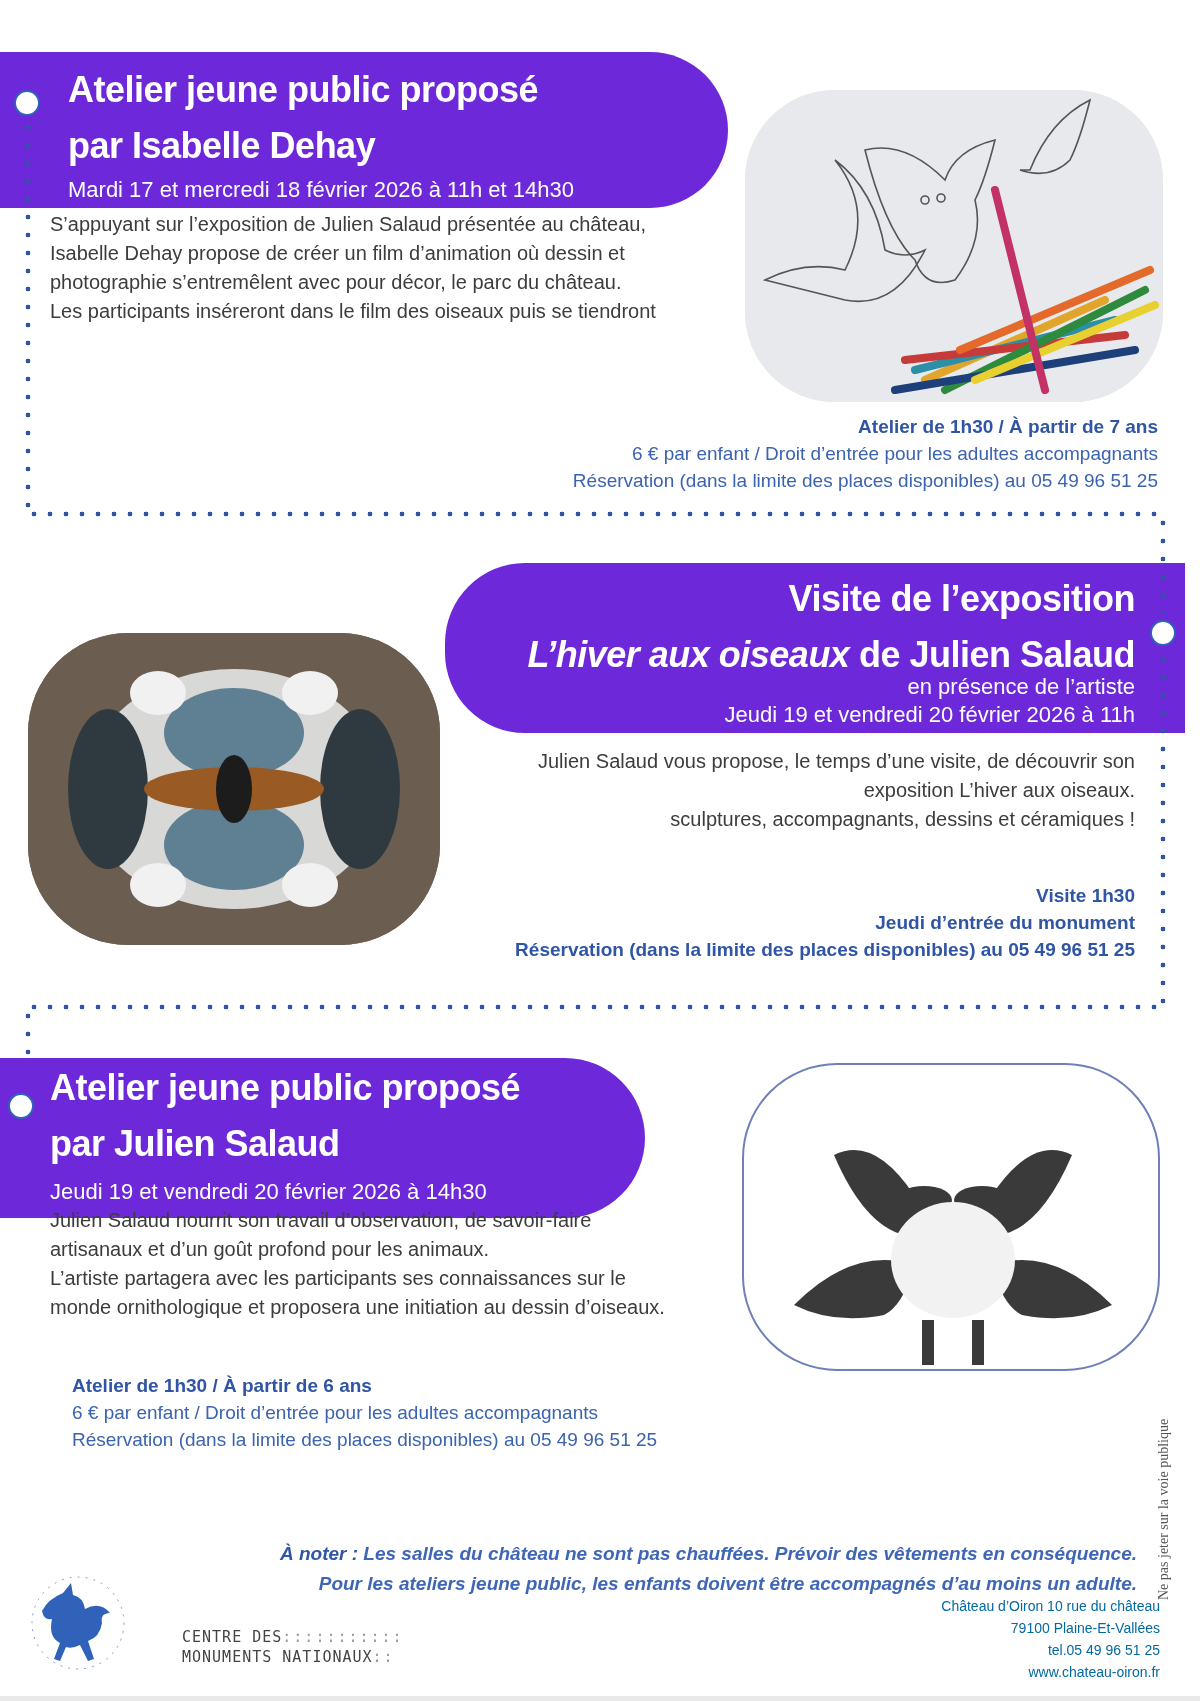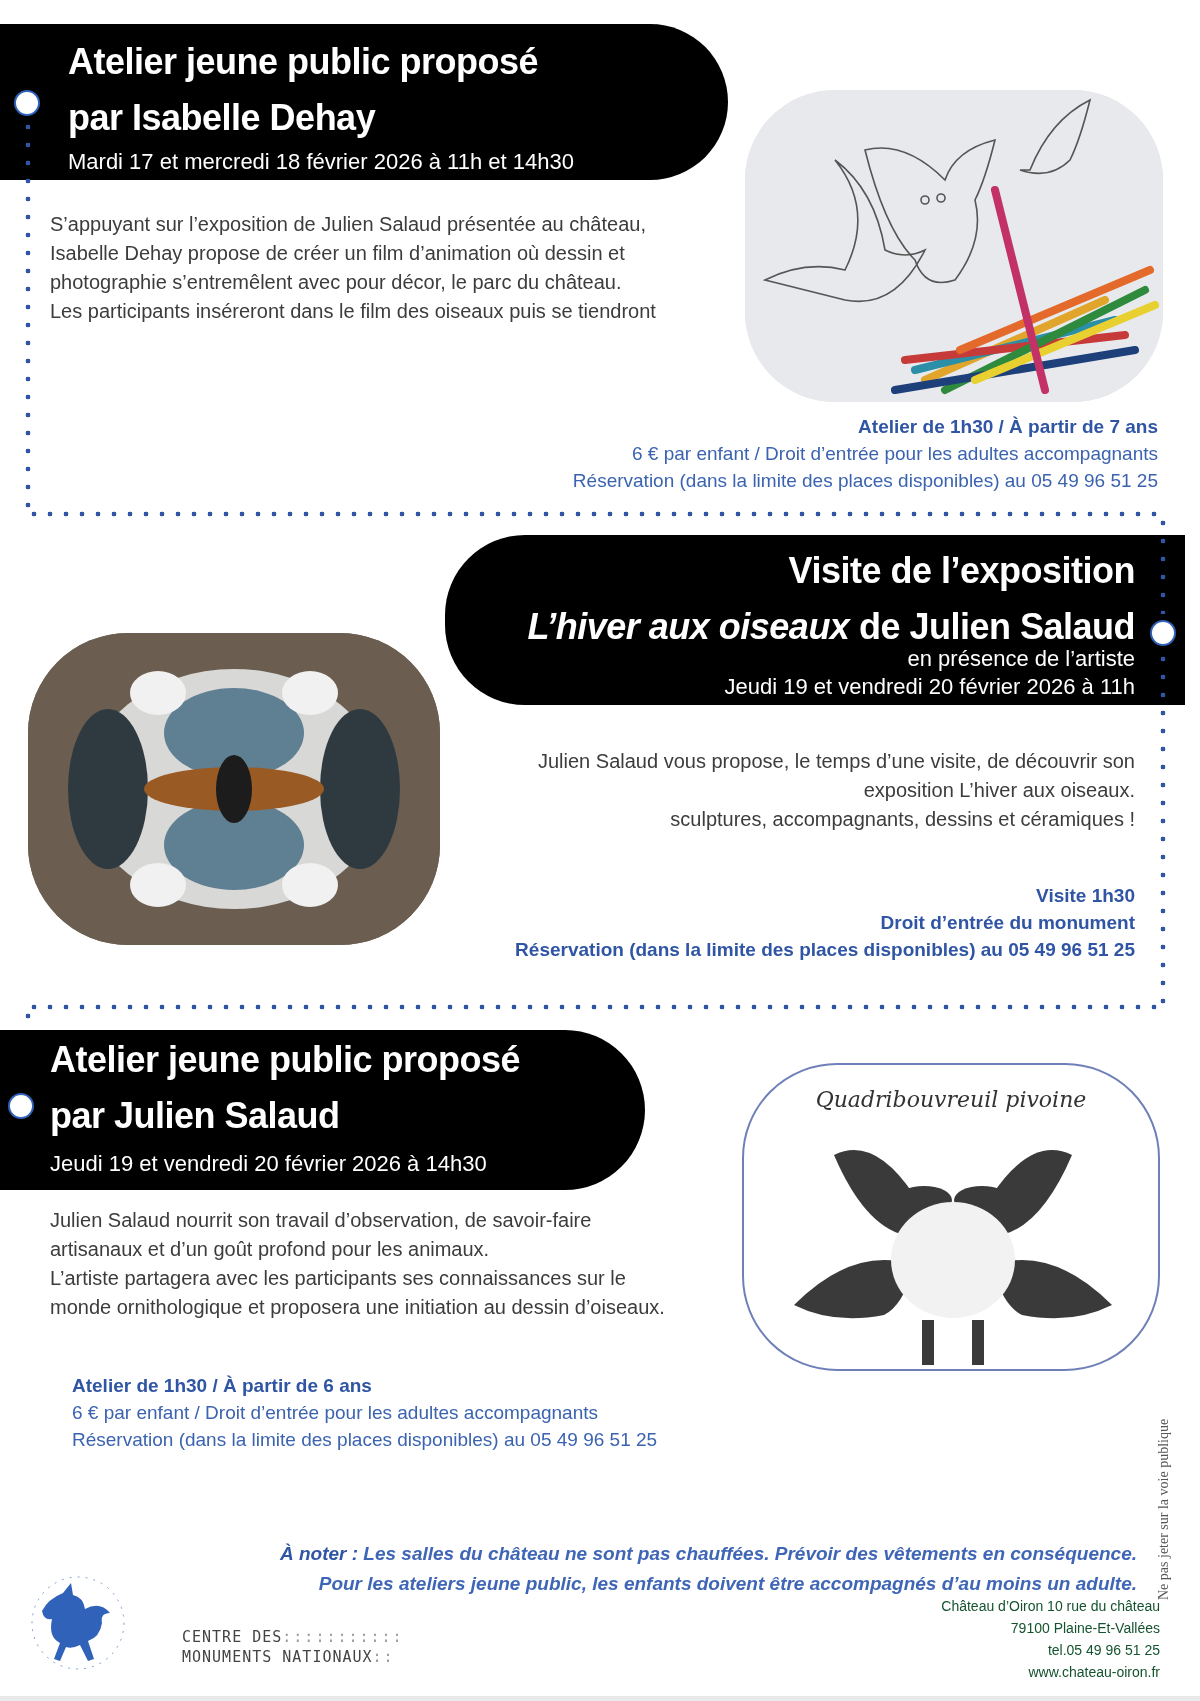--- a/index.html
+++ b/index.html
@@ -1,19 +1,19 @@
 <!DOCTYPE html>
 <html><head>
 <meta charset="utf-8">
 <style>
   * { box-sizing: border-box; margin: 0; padding: 0; }
   html, body { width: 1200px; height: 1701px; background: #ffffff; overflow: hidden; }
   body { position: relative; font-family: "Liberation Sans", sans-serif; color: #3a3a3a; }
 
-  .banner { position: absolute; background: #000000; color: #ffffff; }
+  .banner { position: absolute; background: #6d28d9; color: #ffffff; margin-top: 28px; }
   .banner-1 { left: 0; top: 24px; width: 728px; height: 156px; border-radius: 0 80px 80px 0; }
   .banner-2 { left: 445px; top: 535px; width: 740px; height: 170px; border-radius: 80px 0 0 80px; }
   .banner-3 { left: 0; top: 1030px; width: 645px; height: 160px; border-radius: 0 80px 80px 0; }
 
   .title { font-weight: bold; font-size: 36px; line-height: 56px; letter-spacing: -0.5px; }
   .subtitle { font-size: 22px; line-height: 28px; }
 
   .b1-title { position: absolute; left: 68px; top: 10px; }
   .b1-date { position: absolute; left: 68px; top: 124px; }
   .b2-title { position: absolute; right: 50px; top: 8px; text-align: right; }
@@ -41,21 +41,21 @@
   .dot-h { position: absolute; height: 6px; background-image: radial-gradient(circle, #2f55a4 2.3px, transparent 2.6px); background-size: 16px 6px; background-repeat: repeat-x; }
   .dot-v { position: absolute; width: 6px; background-image: radial-gradient(circle, #2f55a4 2.3px, transparent 2.6px); background-size: 6px 18px; background-repeat: repeat-y; }
   .big-dot { position: absolute; width: 26px; height: 26px; border-radius: 50%; background: #ffffff; border: 2px solid #2f62b8; }
 
   .notes { position: absolute; right: 63px; top: 1493px; text-align: right; font-size: 19px; line-height: 30px; font-style: italic; font-weight: bold; color: #3f66b6; margin-top: 46px; }
   .notes .label { color: #2f55a4; }
 
   .vertical-text { position: absolute; left: 1150px; top: 1370px; width: 30px; height: 230px; }
   .vertical-text span { position: absolute; left: 0; top: 0; width: 230px; transform-origin: 0 0; transform: translate(6px, 230px) rotate(-90deg); font-family: "Liberation Serif", serif; font-size: 14px; color: #555; white-space: nowrap; }
 
-  .address { position: absolute; right: 40px; top: 1595px; text-align: right; font-size: 14px; line-height: 22px; color: #14532d; }
+  .address { position: absolute; right: 40px; top: 1595px; text-align: right; font-size: 14px; line-height: 22px; color: #0369a1; }
 
   .cmn { position: absolute; left: 182px; top: 1627px; font-family: "DejaVu Sans Mono", monospace; font-size: 15px; line-height: 20px; color: #444; letter-spacing: 1px; }
   .cmn .dots { color: #999; letter-spacing: 2px; }
 
   .unicorn-logo { position: absolute; left: 18px; top: 1568px; width: 120px; height: 110px; }
 
   .page-bottom { position: absolute; left: 0; top: 1696px; width: 1200px; height: 5px; background: #e9e9e9; }
 </style>
 </head>
 <body>
@@ -140,21 +140,21 @@
 </div>
 
 <div class="body-text body-2">
   <div>Julien Salaud vous propose, le temps d’une visite, de découvrir son</div>
   <div>exposition L’hiver aux oiseaux.</div>
   <div>sculptures, accompagnants, dessins et céramiques !</div>
 </div>
 
 <div class="info info-2">
   <div>Visite 1h30</div>
-  <div>Droit d’entrée du monument</div>
+  <div>Jeudi d’entrée du monument</div>
   <div>Réservation (dans la limite des places disponibles) au 05 49 96 51 25</div>
 </div>
 
 <div class="dot-h" style="left:26px; top:1004px; width:1140px;"></div>
 
 <div class="dot-v" style="left:25px; top:1007px; height:80px;"></div>
 <div class="banner banner-3">
   <div class="title b3-title">
     <div>Atelier jeune public proposé</div>
     <div>par Julien Salaud</div>
@@ -164,21 +164,20 @@
 <div class="big-dot" style="left:8px; top:1093px;"></div>
 
 <div class="body-text body-3">
   <div>Julien Salaud nourrit son travail d’observation, de savoir-faire</div>
   <div>artisanaux et d’un goût profond pour les animaux.</div>
   <div>L’artiste partagera avec les participants ses connaissances sur le</div>
   <div>monde ornithologique et proposera une initiation au dessin d’oiseaux.</div>
 </div>
 
 <div class="photo photo-3">
-  <div style="position:absolute; left:0; top:22px; width:100%; text-align:center; font-family:'DejaVu Serif', serif; font-style:italic; font-size:22px; color:#333;">Quadribouvreuil pivoine</div>
   <svg width="418" height="308" viewBox="0 0 418 308" style="position:absolute; left:0; top:0;">
     <g fill="#3a3a3a">
       <path d="M90 90 q40 -20 80 40 q10 30 -10 40 q-40 -10 -70 -80z"></path>
       <path d="M328 90 q-40 -20 -80 40 q-10 30 10 40 q40 -10 70 -80z"></path>
       <path d="M50 240 q60 -60 120 -40 q-10 40 -30 50 q-50 10 -90 -10z"></path>
       <path d="M368 240 q-60 -60 -120 -40 q10 40 30 50 q50 10 90 -10z"></path>
       <ellipse cx="180" cy="135" rx="28" ry="14"></ellipse>
       <ellipse cx="238" cy="135" rx="28" ry="14"></ellipse>
       <rect x="178" y="255" width="12" height="45"></rect>
       <rect x="228" y="255" width="12" height="45"></rect>

